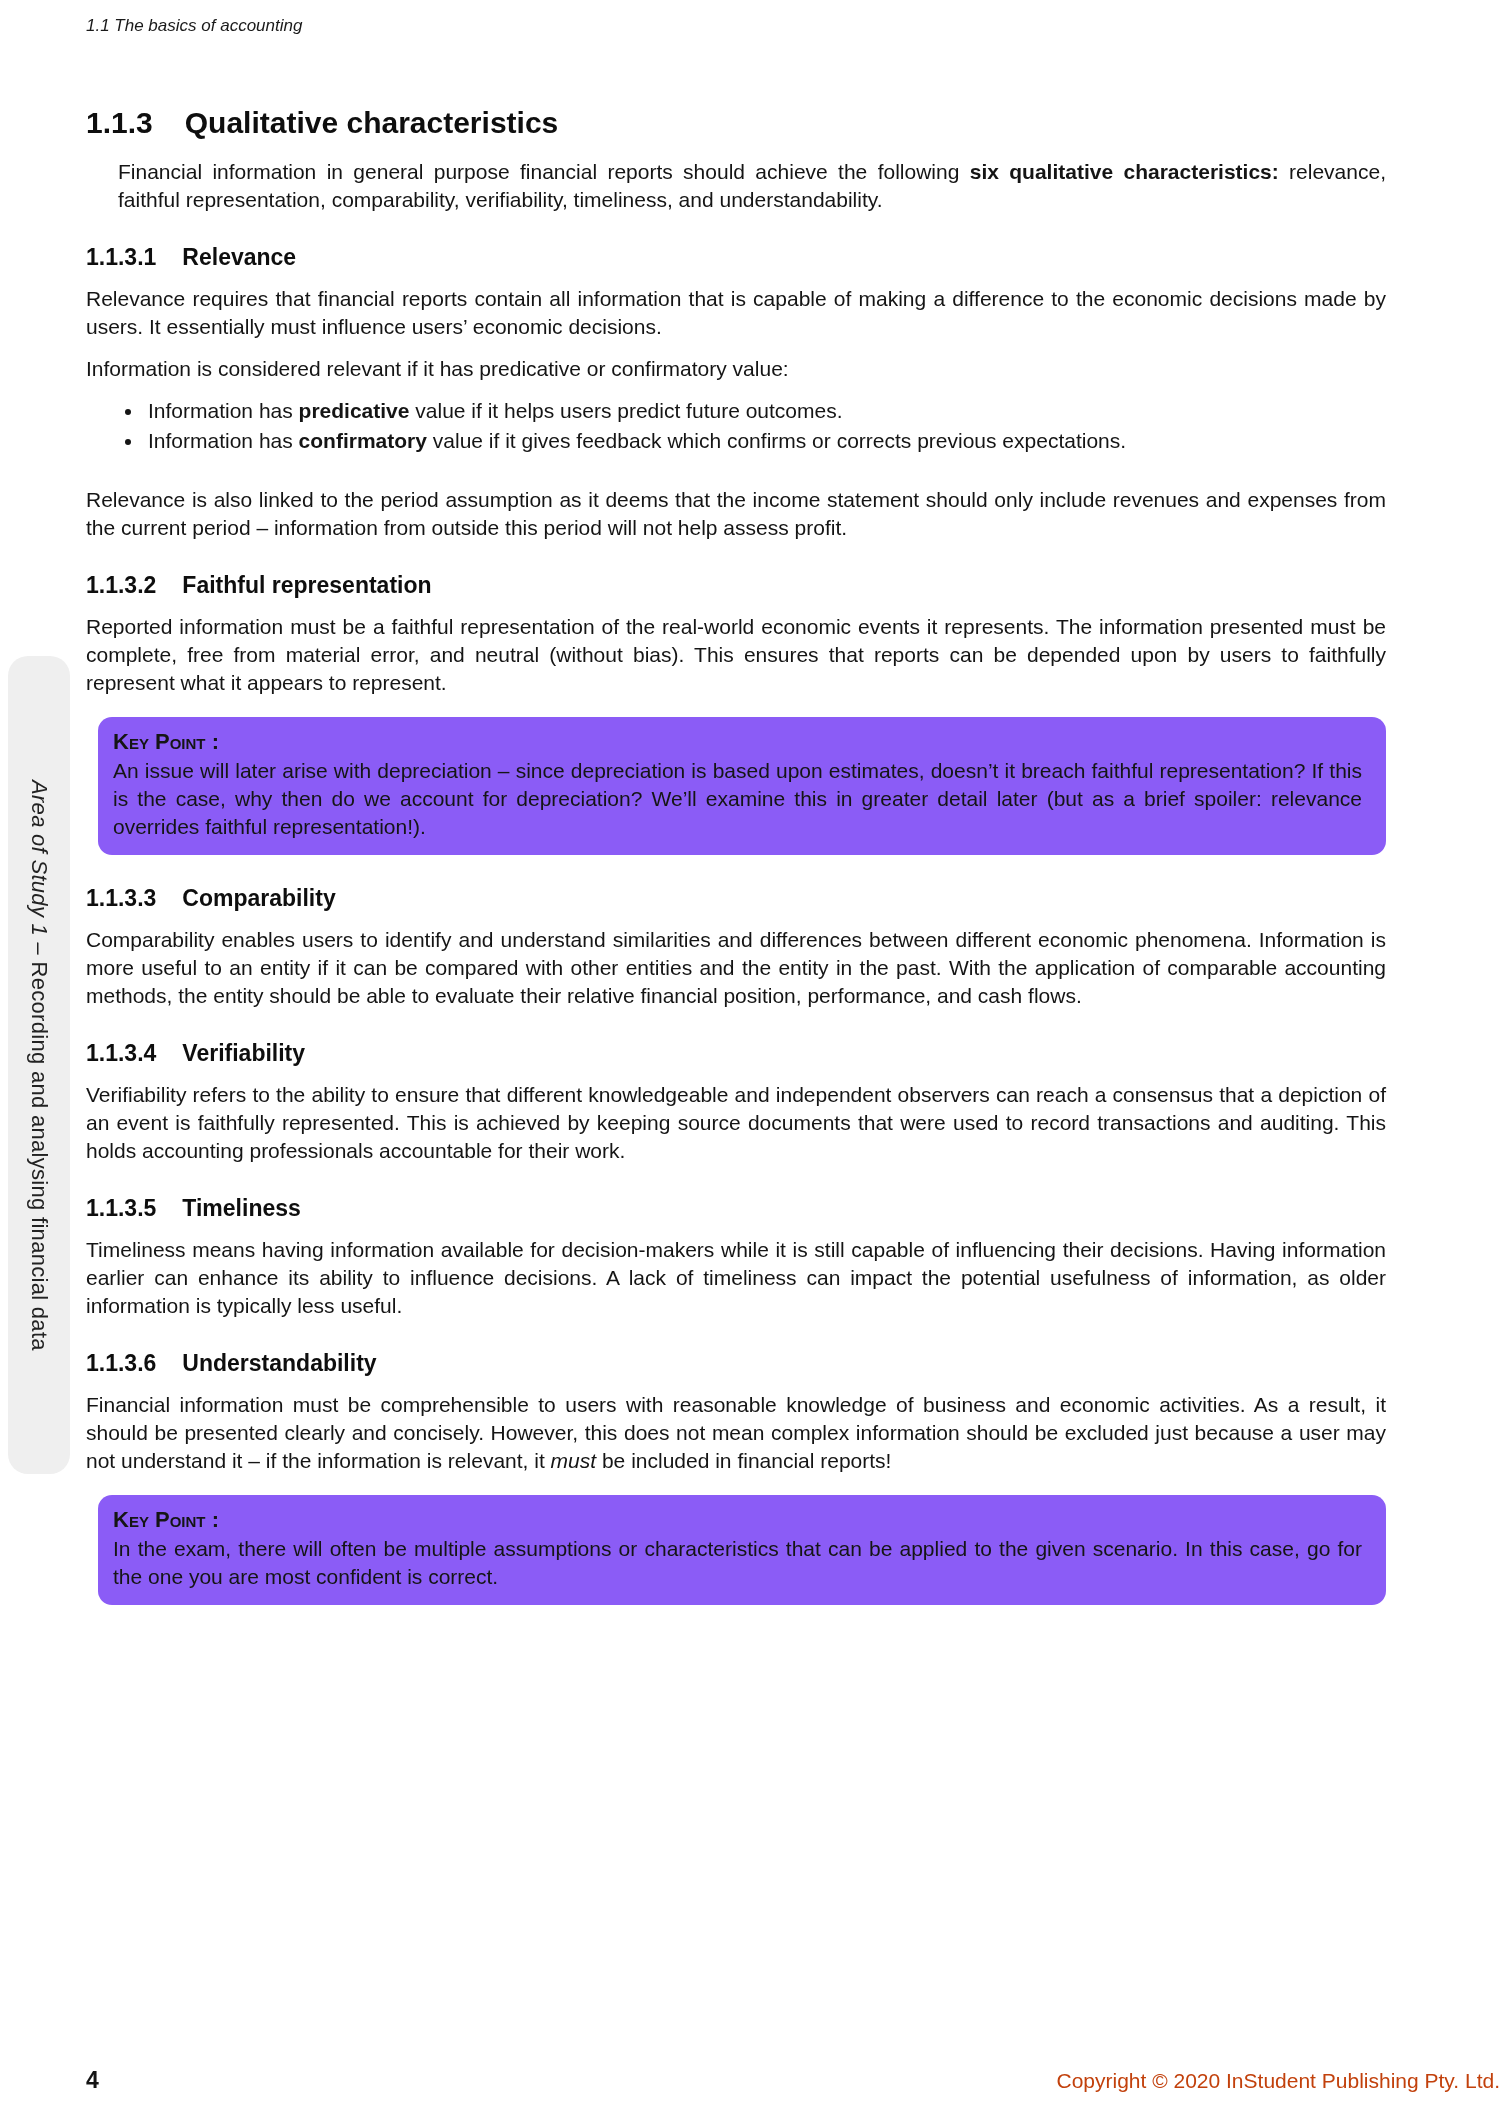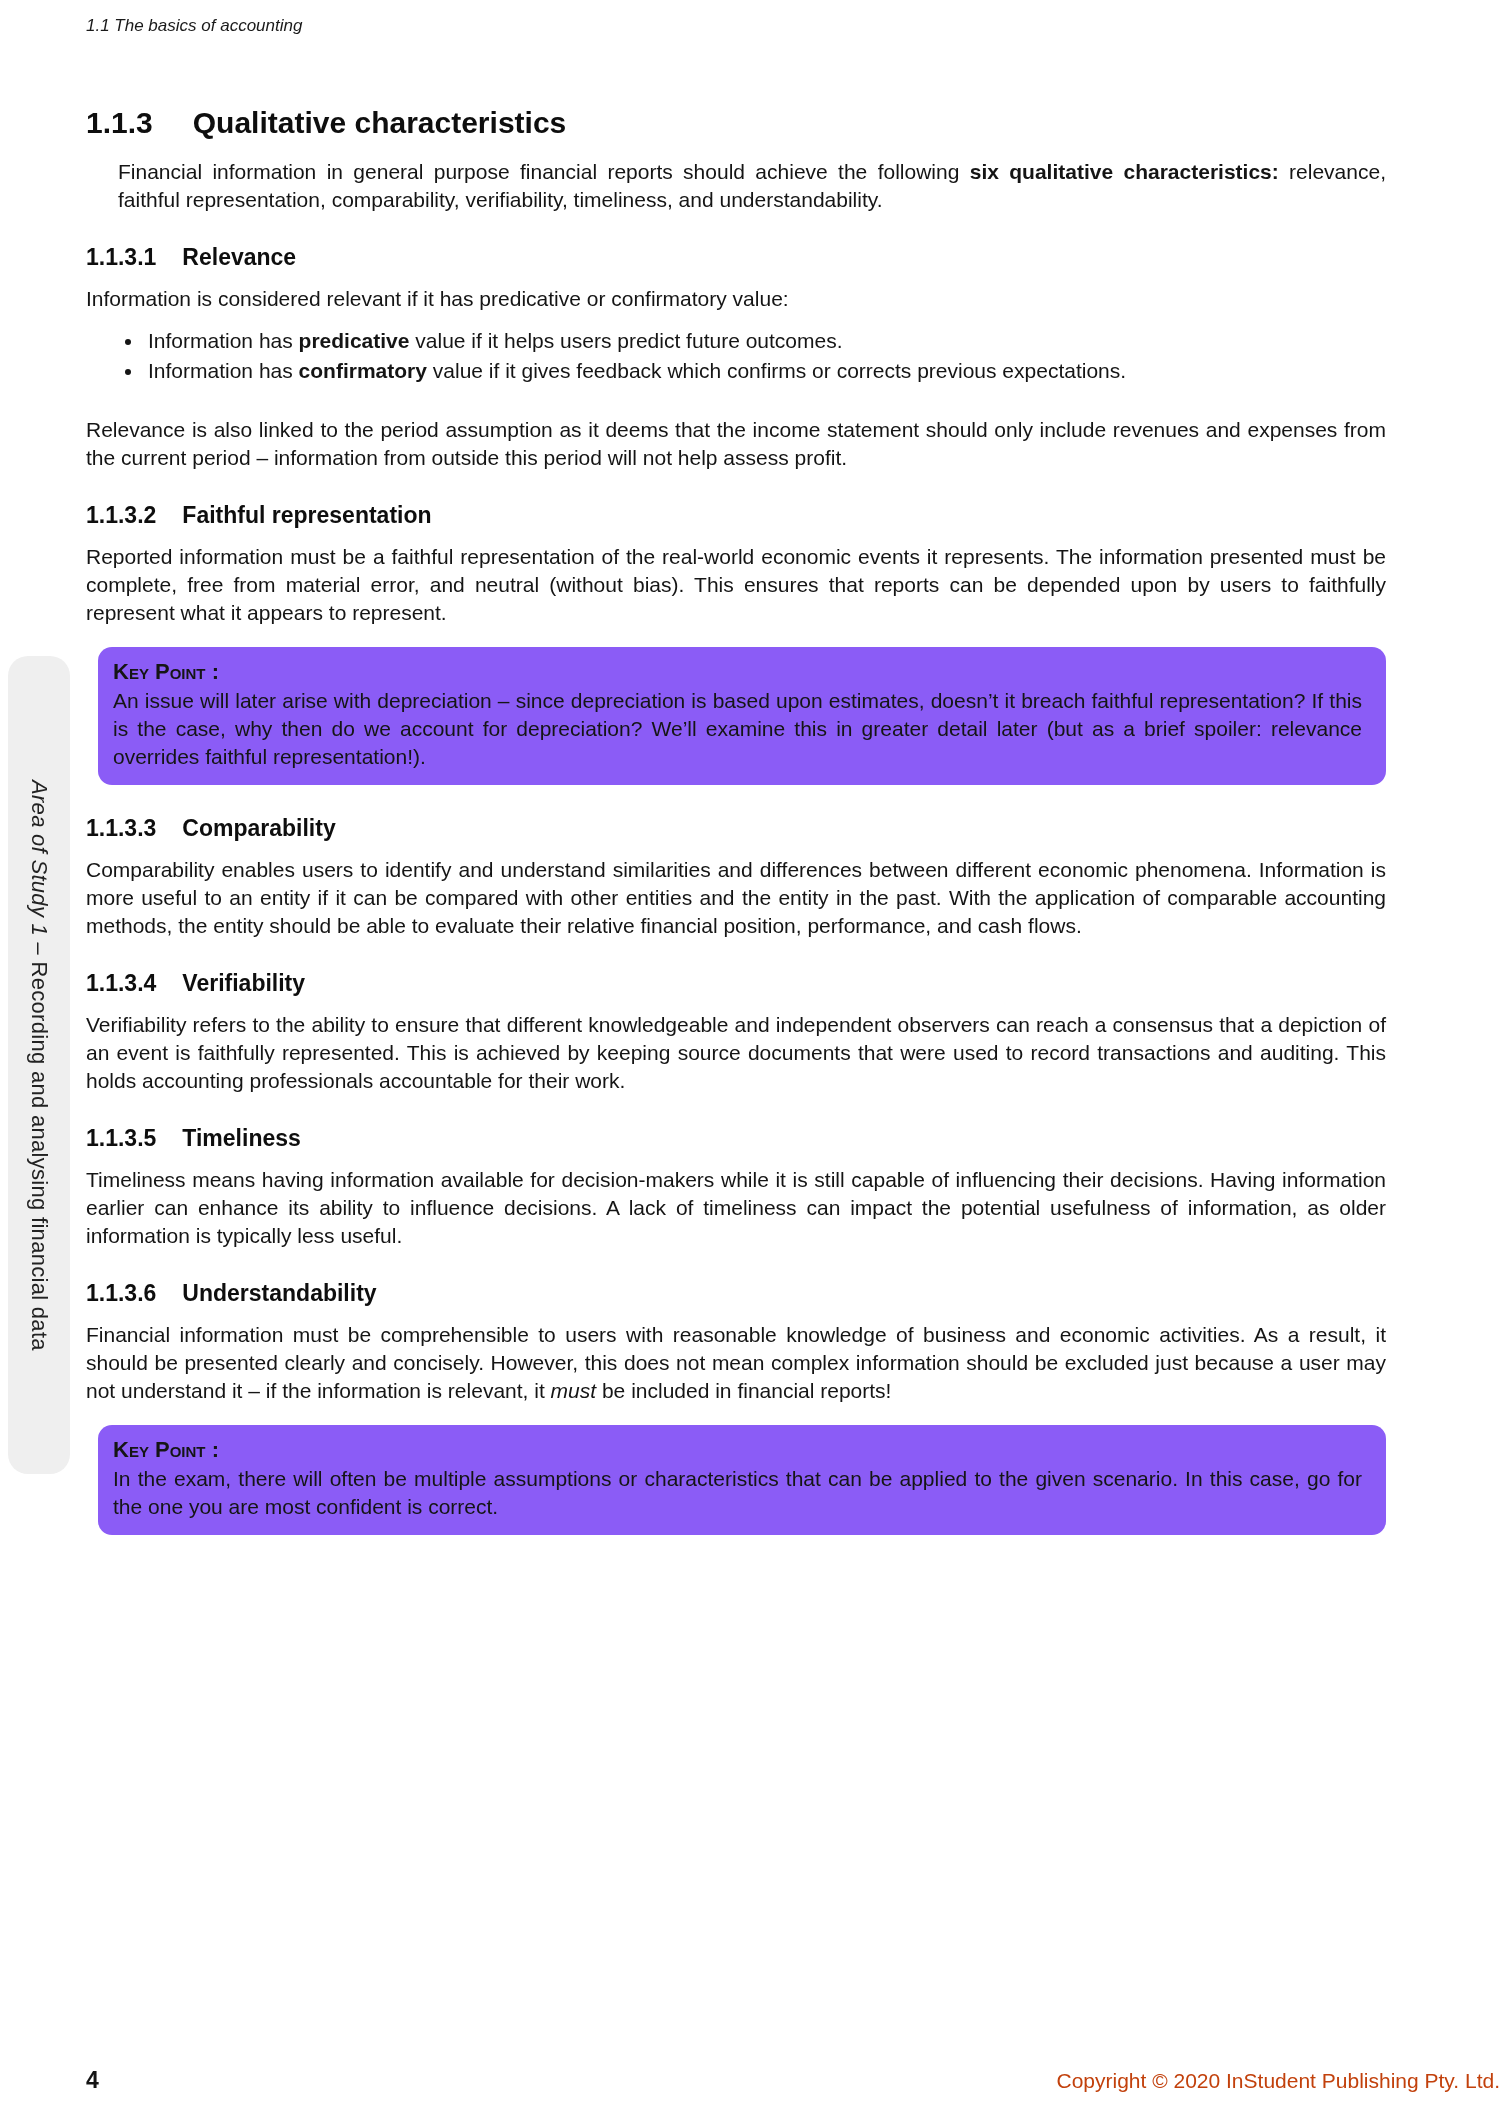--- a/index.html
+++ b/index.html
@@ -35,21 +35,21 @@
     letter-spacing: 0.3px;
   }
 
   
   .content {
     position: absolute; top: 0; left: 86px; width: 1300px;
   }
   h1 {
     margin: 106px 0 0 0;
     font-size: 30px; font-weight: bold; color: #0e0e0e;
-    display: flex; gap: 40px;
+    display: flex; gap: 32px;
   }
   h2 {
     margin: 30px 0 6px 0;
     font-size: 23px; font-weight: bold; color: #0e0e0e;
     display: flex; gap: 26px;
   }
   p {
     margin: 14px 0;
     font-size: 21px; line-height: 28px;
     text-align: justify;
@@ -113,20 +113,21 @@
       <span>1.1.3</span>
       <span>Qualitative characteristics</span>
     </h1>
 
     <p class="first">Financial information in general purpose financial reports should achieve the following <strong>six qualitative characteristics:</strong> relevance, faithful representation, comparability, verifiability, timeliness, and understandability.</p>
 
     <h2>
       <span>1.1.3.1</span>
       <span>Relevance</span>
     </h2>
+    <p>Relevance requires that financial reports contain all information that is capable of making a difference to the economic decisions made by users. It essentially must influence users’ economic decisions.</p>
     <p>Information is considered relevant if it has predicative or confirmatory value:</p>
     <ul class="bullets">
       <li>Information has <strong>predicative</strong> value if it helps users predict future outcomes.</li>
       <li>Information has <strong>confirmatory</strong> value if it gives feedback which confirms or corrects previous expectations.</li>
     </ul>
     <p>Relevance is also linked to the period assumption as it deems that the income statement should only include revenues and expenses from the current period – information from outside this period will not help assess profit.</p>
 
     <h2>
       <span>1.1.3.2</span>
       <span>Faithful representation</span>

